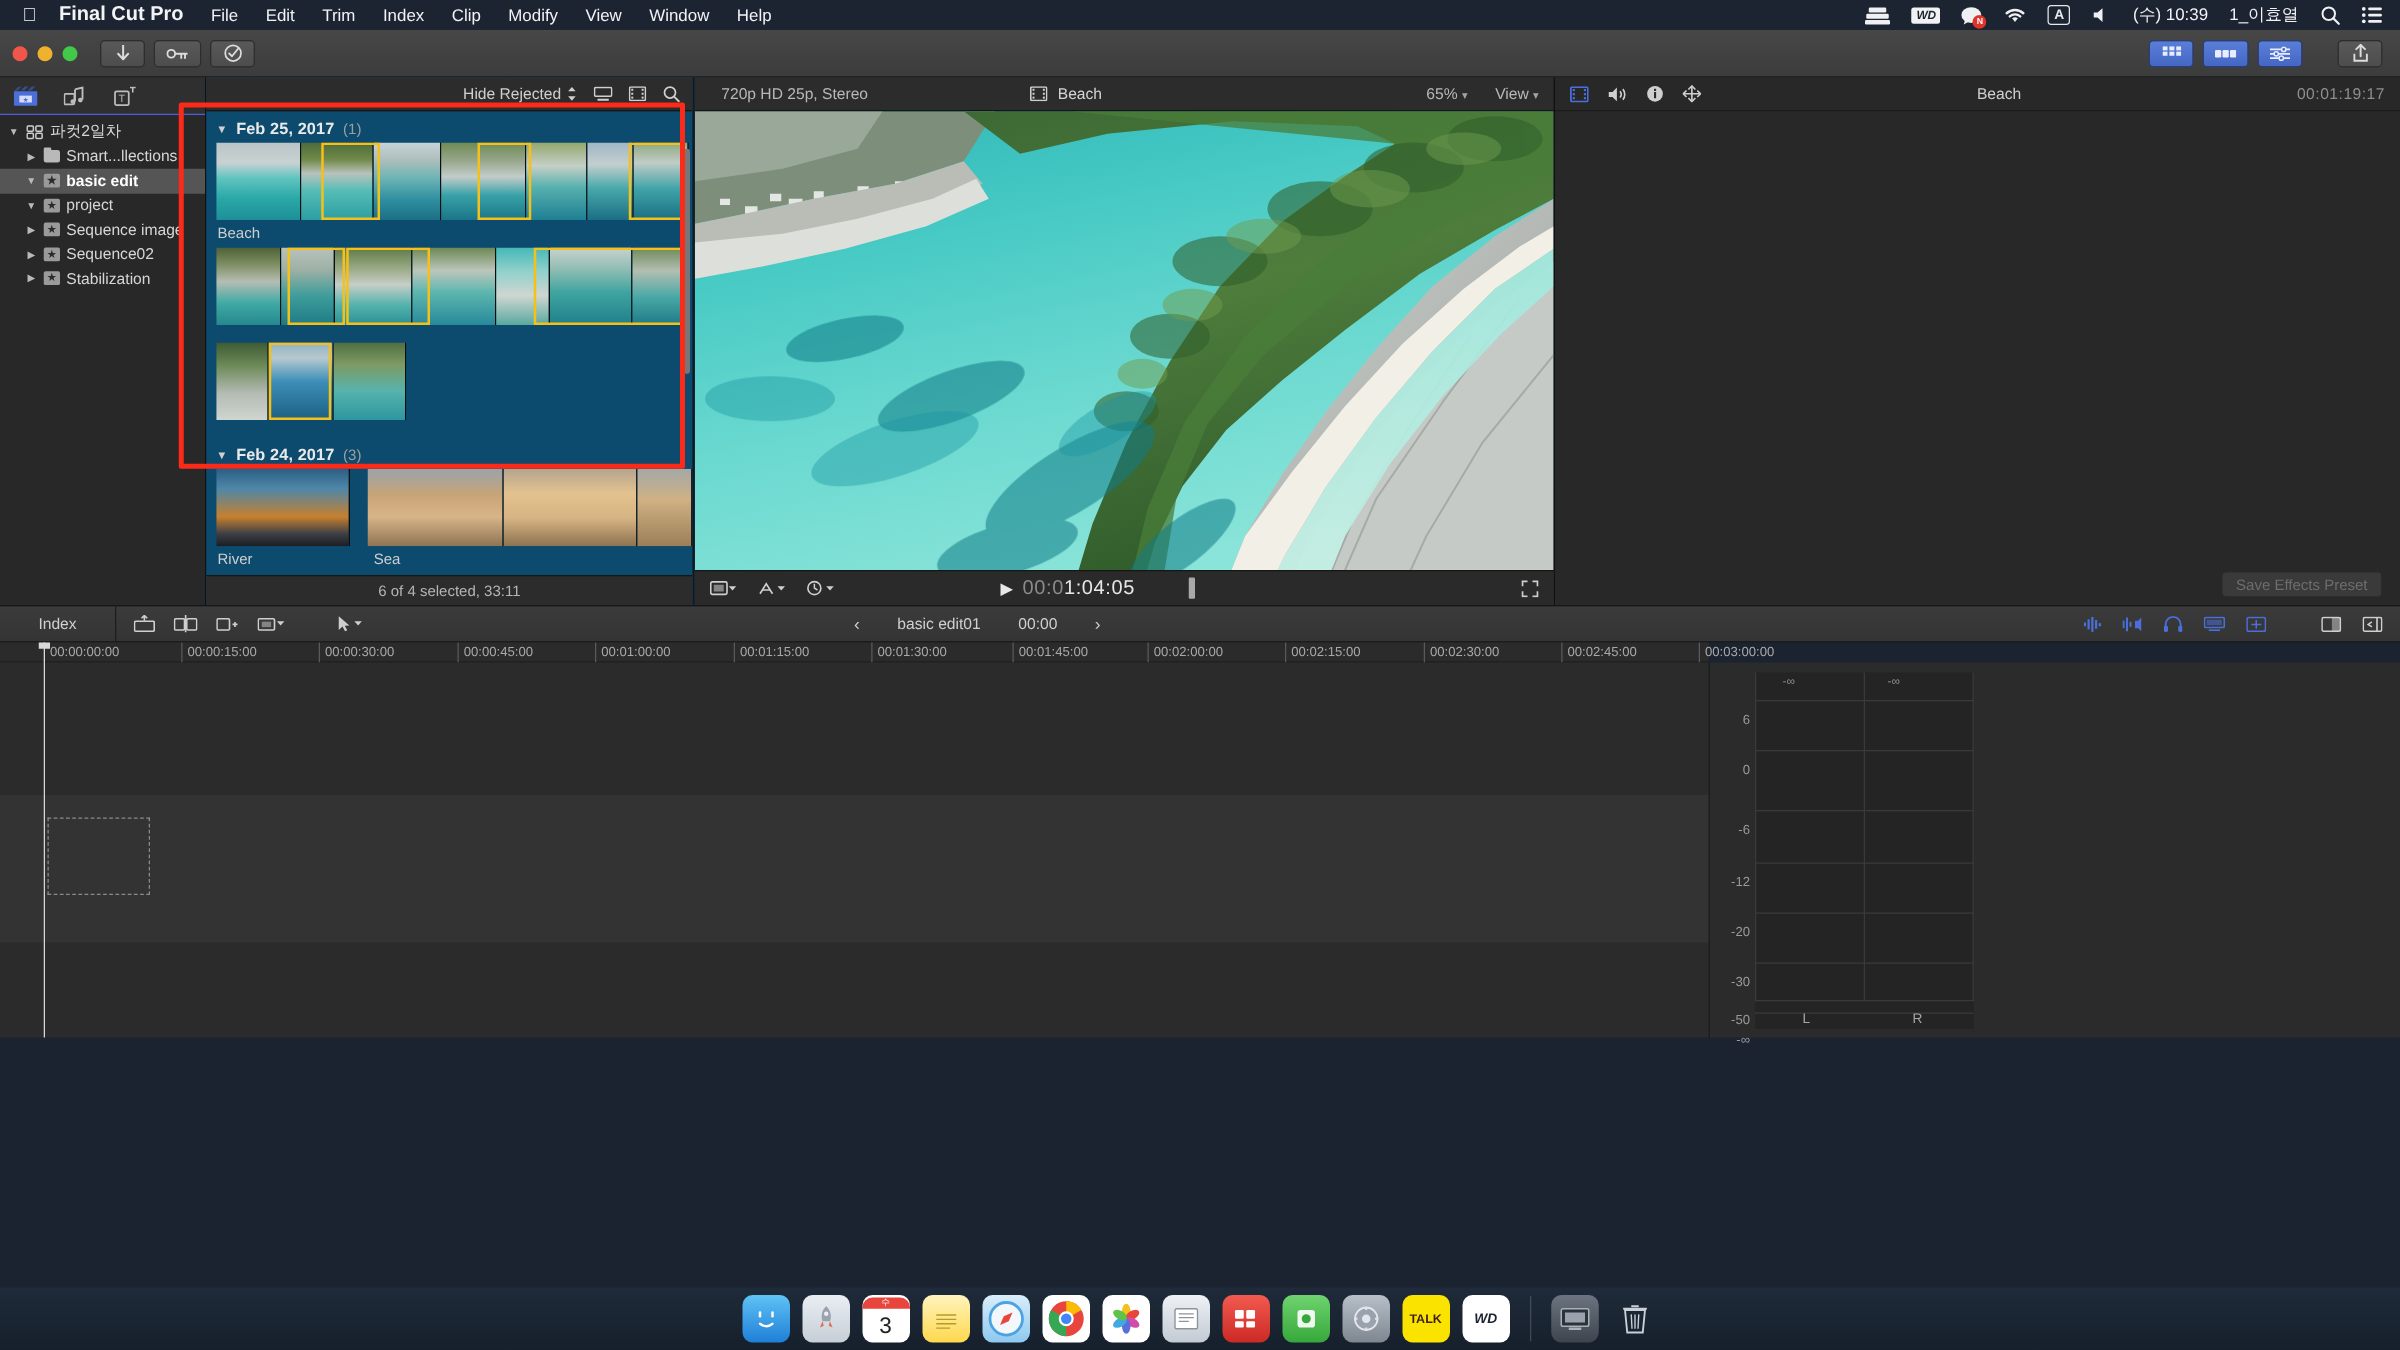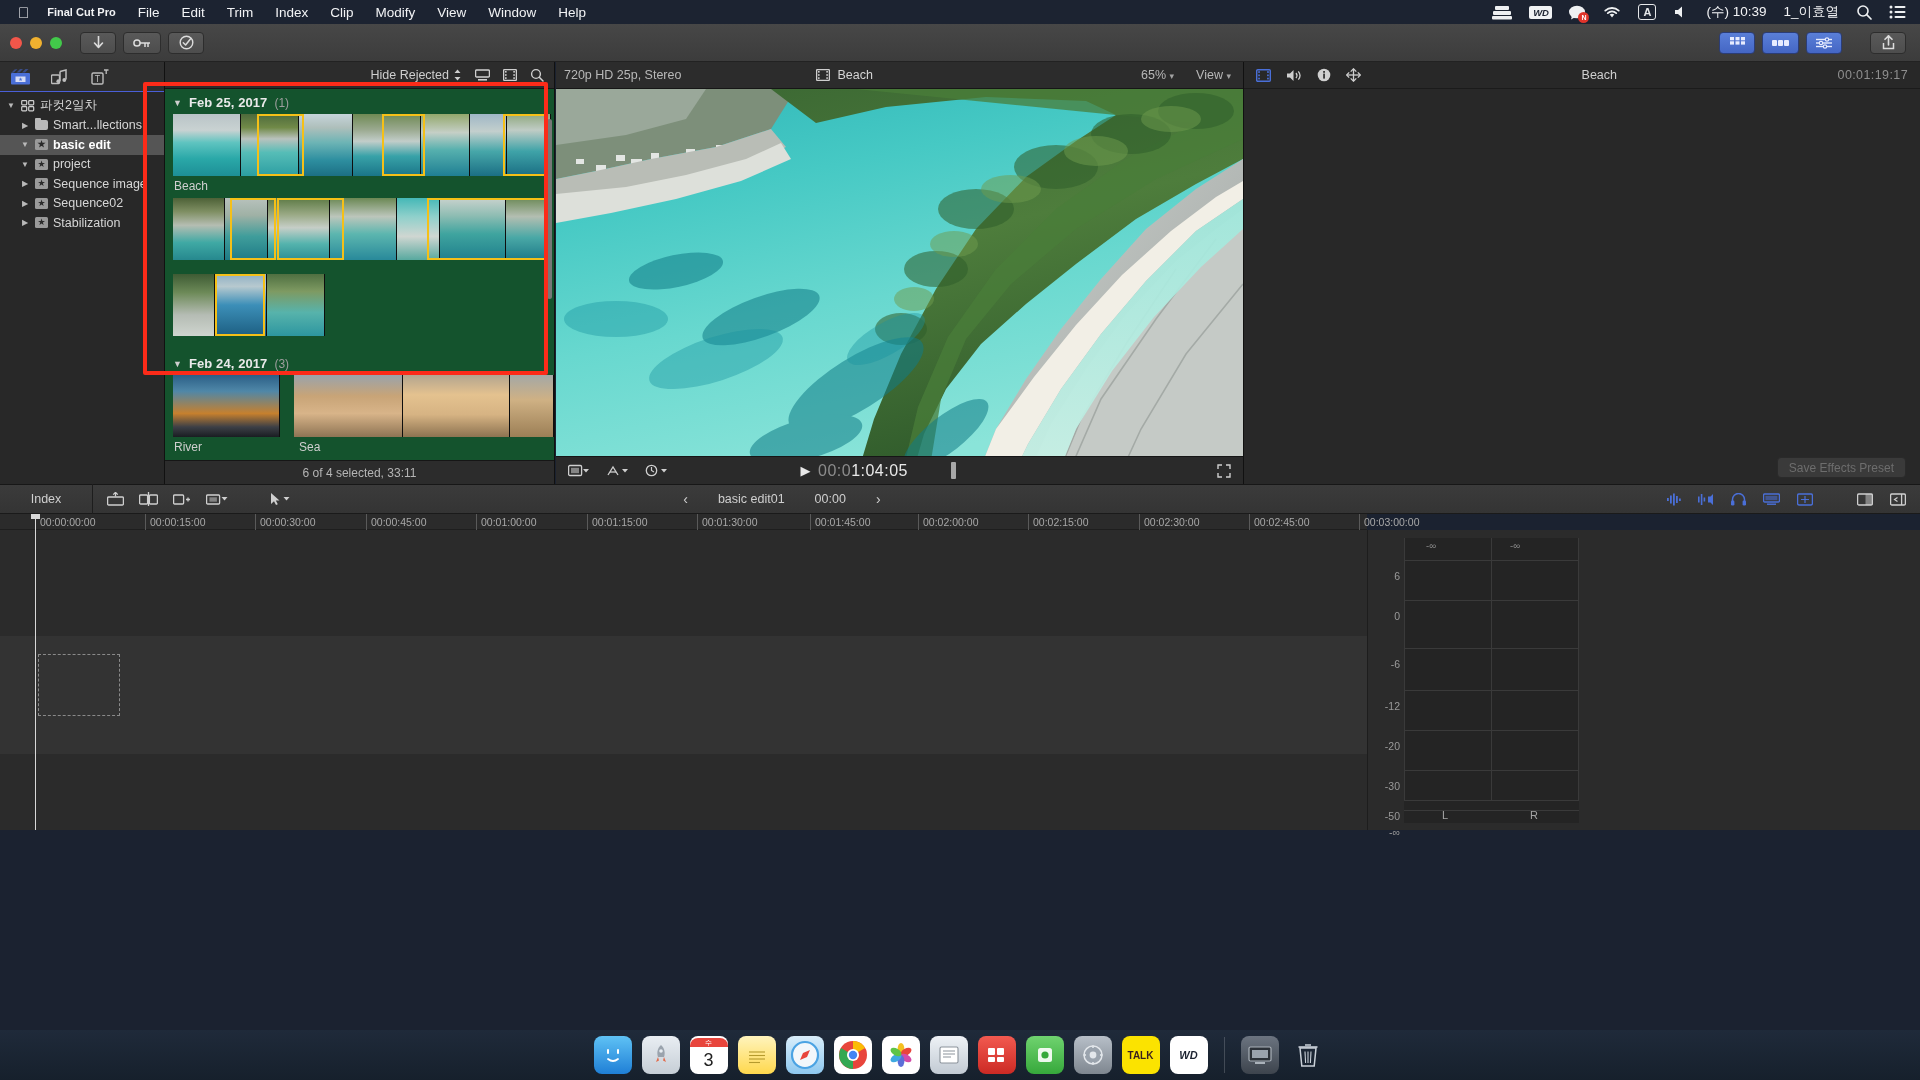--- a/index.html
+++ b/index.html
@@ -13,21 +13,21 @@
   #app { position: relative; width: 1920px; height: 1080px; }
 
   
   .menubar {
     position: absolute; top: 0; left: 0; width: 1920px; height: 24px;
     background: #1c2331;
     display: flex; align-items: center;
     color: #f2f3f5; font-size: 13px;
   }
   .menubar .apple { margin-left: 18px; margin-right: 18px; font-size: 15px; line-height: 1; }
-  .menubar .appname { font-weight: bold; margin-right: 22px; font-size: 11px; }
+  .menubar .appname { font-weight: bold; margin-right: 22px; font-size: 16px; }
   .menubar .mi { margin-right: 22px; font-size: 13.5px; }
   .menubar .right { margin-left: auto; display: flex; align-items: center; gap: 17px; padding-right: 14px; }
   .statusicon { display: inline-flex; align-items: center; justify-content: center; }
   .badge-dot {
     position: absolute; right: -3px; bottom: -3px; width: 11px; height: 11px;
     background: #e0342b; border-radius: 50%; color: #fff; font-size: 7px;
     display: flex; align-items: center; justify-content: center; font-weight: bold;
   }
   .clockitem { font-size: 13.5px; }
   .aicon {
@@ -80,21 +80,21 @@
     color: #2a2a2a; font-size: 9px; line-height: 1;
   }
   .ic-folder { width: 13px; height: 10px; background: #b9b9b9; border-radius: 1px 2px 2px 2px; position: relative; }
   .ic-folder:before { content:''; position:absolute; top:-2.5px; left:0; width:6px; height:3px; background:#b9b9b9; border-radius:1px 1px 0 0;}
   .ic-events { width: 14px; height: 12px; position: relative; }
   .lvl1 { padding-left: 6px; } .lvl2 { padding-left: 20px; }
 
   
   .browser {
     position: absolute; left: 165px; top: 62px; width: 390px; height: 422px;
-    background: #14532d; border-right: 1px solid #111;
+    background: #0c4a6e; border-right: 1px solid #111;
   }
   .browser-head {
     height: 27px; display: flex; align-items: center; justify-content: flex-end;
     gap: 13px; padding-right: 10px; background: #2c2c2c; border-bottom: 1px solid #161616;
     color: #cfcfcf; font-size: 12.5px;
   }
   .browser-body { position: absolute; top:27px; left:0; right:0; bottom:24px; overflow:hidden; }
   .datehdr { display:flex; align-items:center; gap:7px; padding: 6px 0 4px 8px; }
   .datehdr .tri { font-size: 9px; color: #cfcfcf; }
   .datehdr .dt { color: #eaeaea; font-size: 13px; font-weight: bold; letter-spacing: .1px;}
@@ -120,21 +120,21 @@
 
   
   .viewer {
     position: absolute; left: 556px; top: 62px; width: 687px; height: 422px;
     background: #232323;
   }
   .viewer-head {
     height: 27px; display: flex; align-items: center; background: #2c2c2c;
     border-bottom: 1px solid #161616; color: #b8b8b8; font-size: 12.5px;
   }
-  .vh-left { padding-left: 8px; }
+  .vh-left { padding-left: 21px; }
   .vh-center { margin: 0 auto; display: flex; align-items: center; gap: 8px; color: #d4d4d4; }
   .vh-right { margin-left: auto; display: flex; align-items: center; gap: 22px; padding-right: 12px; }
   .chev { font-size: 9px; opacity: .85; }
   .videoarea {
     position: absolute; top: 27px; left: 0; width: 687px; height: 390px; overflow: hidden;
     background: #000;
   }
   .viewer-foot {
     position: absolute; bottom: 0; left: 0; right: 0; height: 28px;
     background: #2a2a2a; display: flex; align-items: center;

